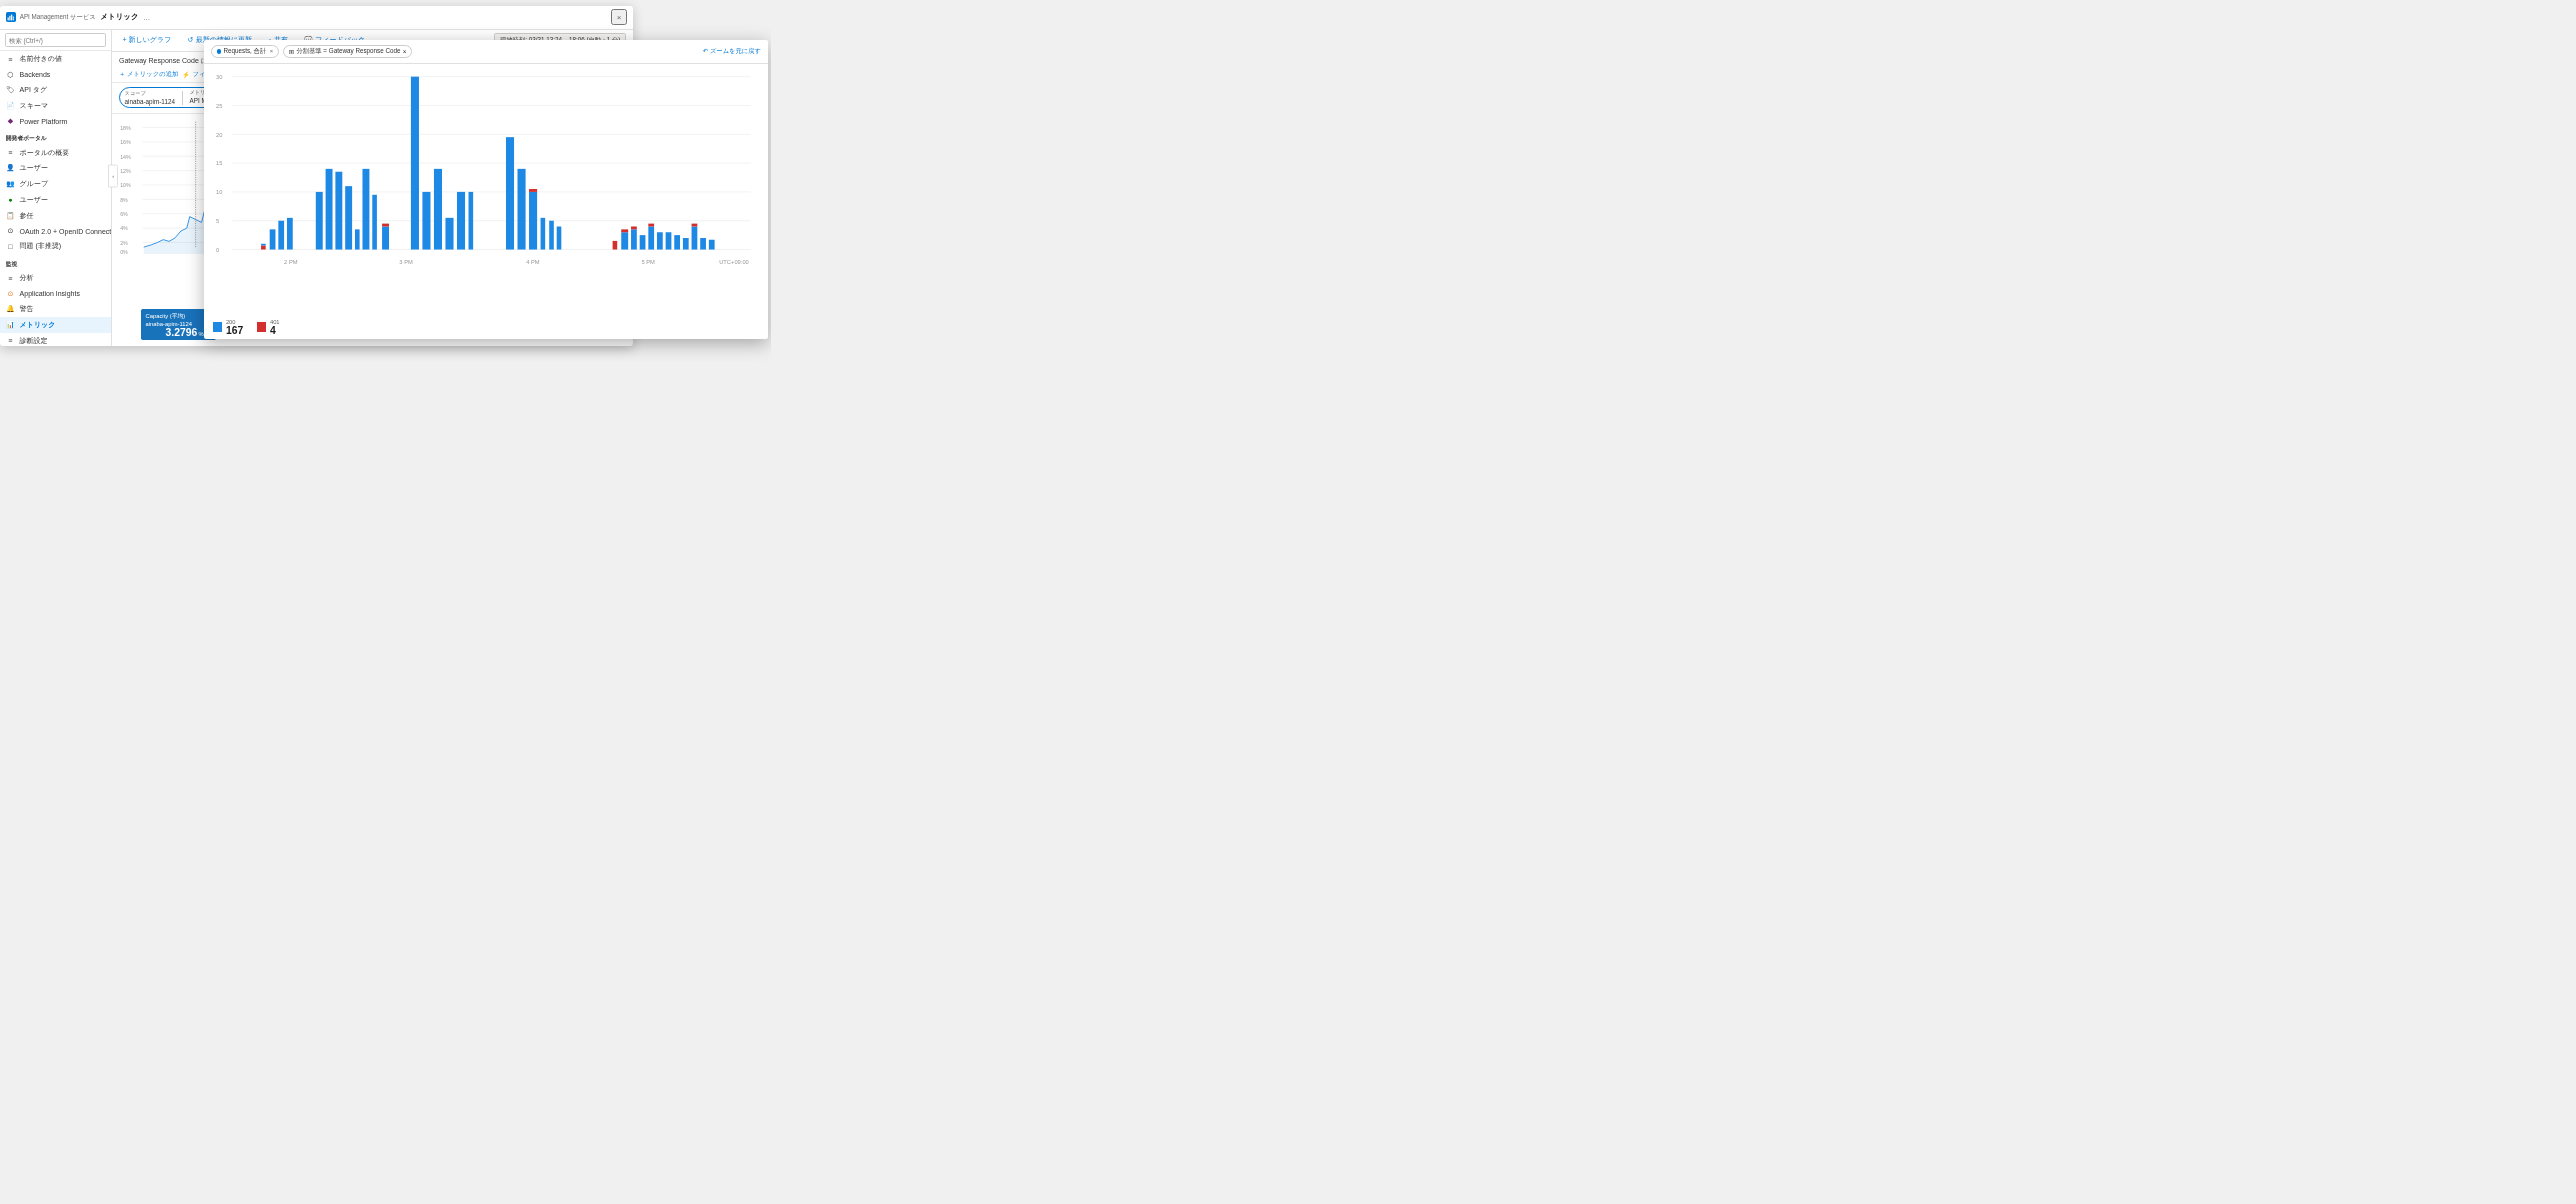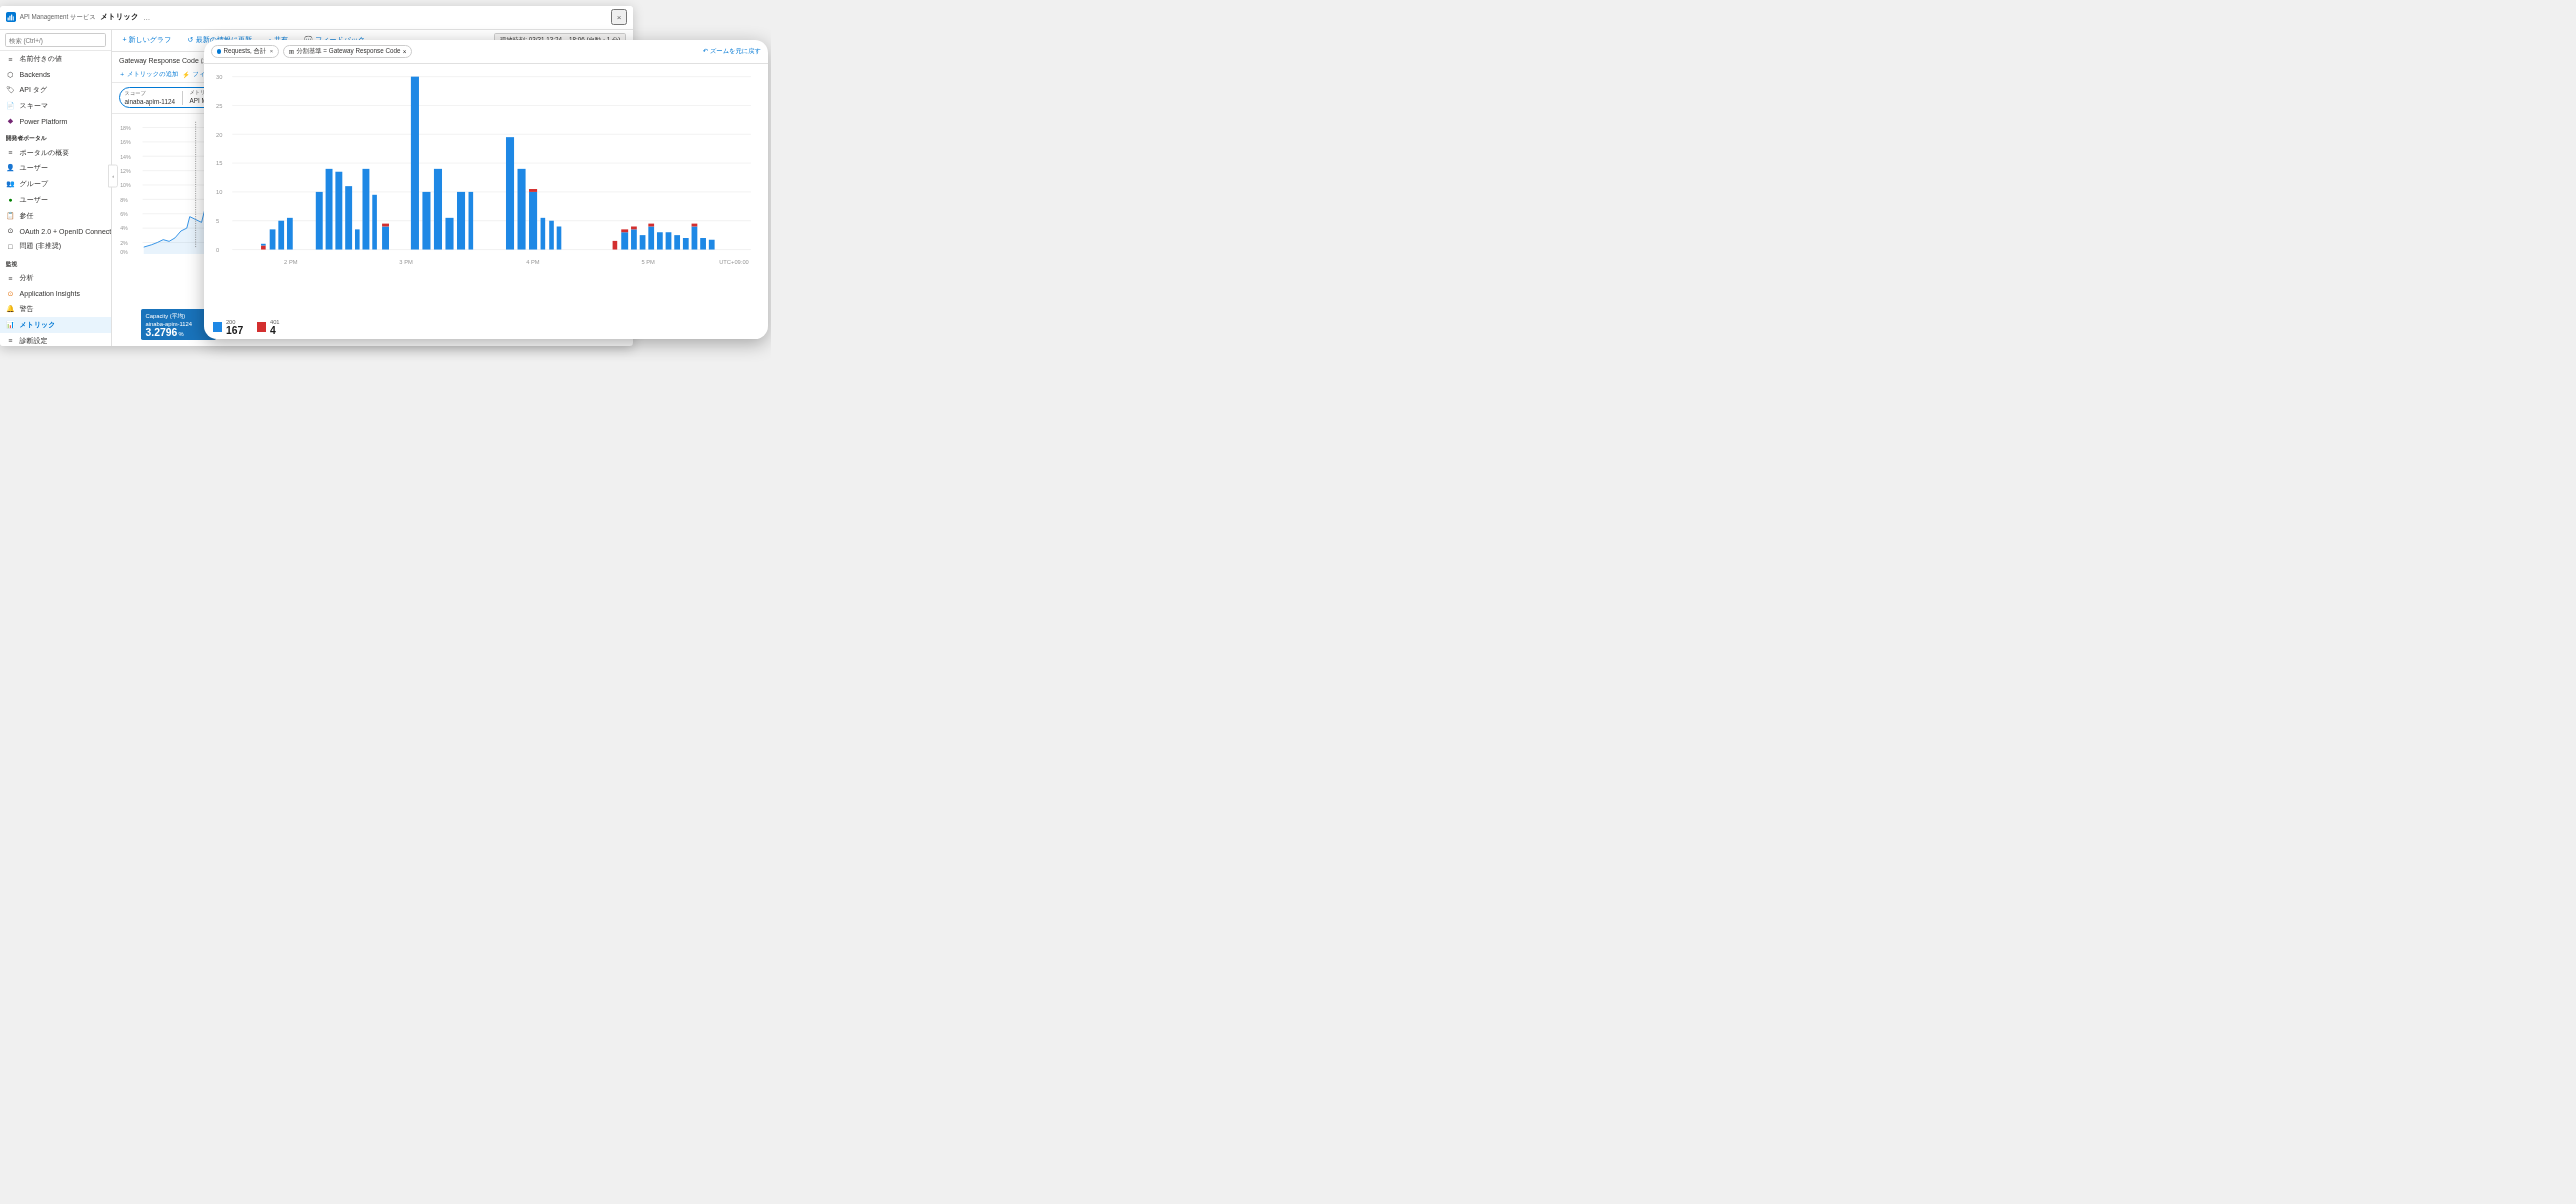--- a/index.html
+++ b/index.html
@@ -264,21 +264,21 @@
     }
 
     
     .second-window {
       position: absolute;
       top: 40px;
       left: 204px;
       width: 564px;
       height: 299px;
       background: #fff;
-      border-radius: 13px;
+      border-radius: 2px;
       box-shadow: 0 4.6px 18.4px rgba(0,0,0,0.3);
       display: flex;
       flex-direction: column;
       overflow: hidden;
       z-index: 20;
     }
 
     .second-window-header {
       padding: 4.6px 7px;
       border-bottom: 0.6px solid #e0e0e0;
@@ -598,21 +598,21 @@
                 410,200 415,205 420,202 425,198 430,195 435,192 440,188 440,240
               "></polygon>
 
             <line x1="130" y1="10" x2="130" y2="230" stroke="#666" stroke-width="1" stroke-dasharray="2,2"></line>
           </svg>
         </div>
 
         <div style="position:absolute;bottom:5.8px;left:29px;background:rgba(0,100,180,0.9);color:white;padding:2.3px 4.6px;border-radius:1.7px;font-size:5.8px;min-width:75px;">
           <div>Capacity (平均)</div>
           <div>ainaba-apim-1124</div>
-          <div style="display:flex;align-items:baseline;gap:1.2px;">
+          <div style="display:flex;align-items:baseline;gap:1.2px;margin-left:20px;">
             <span style="font-size:10.4px;font-weight:700;">3.2796</span>
             <span>%</span>
           </div>
         </div>
       </div>
     </div>
   </div>
 </div>
 
 <div class="second-window">

